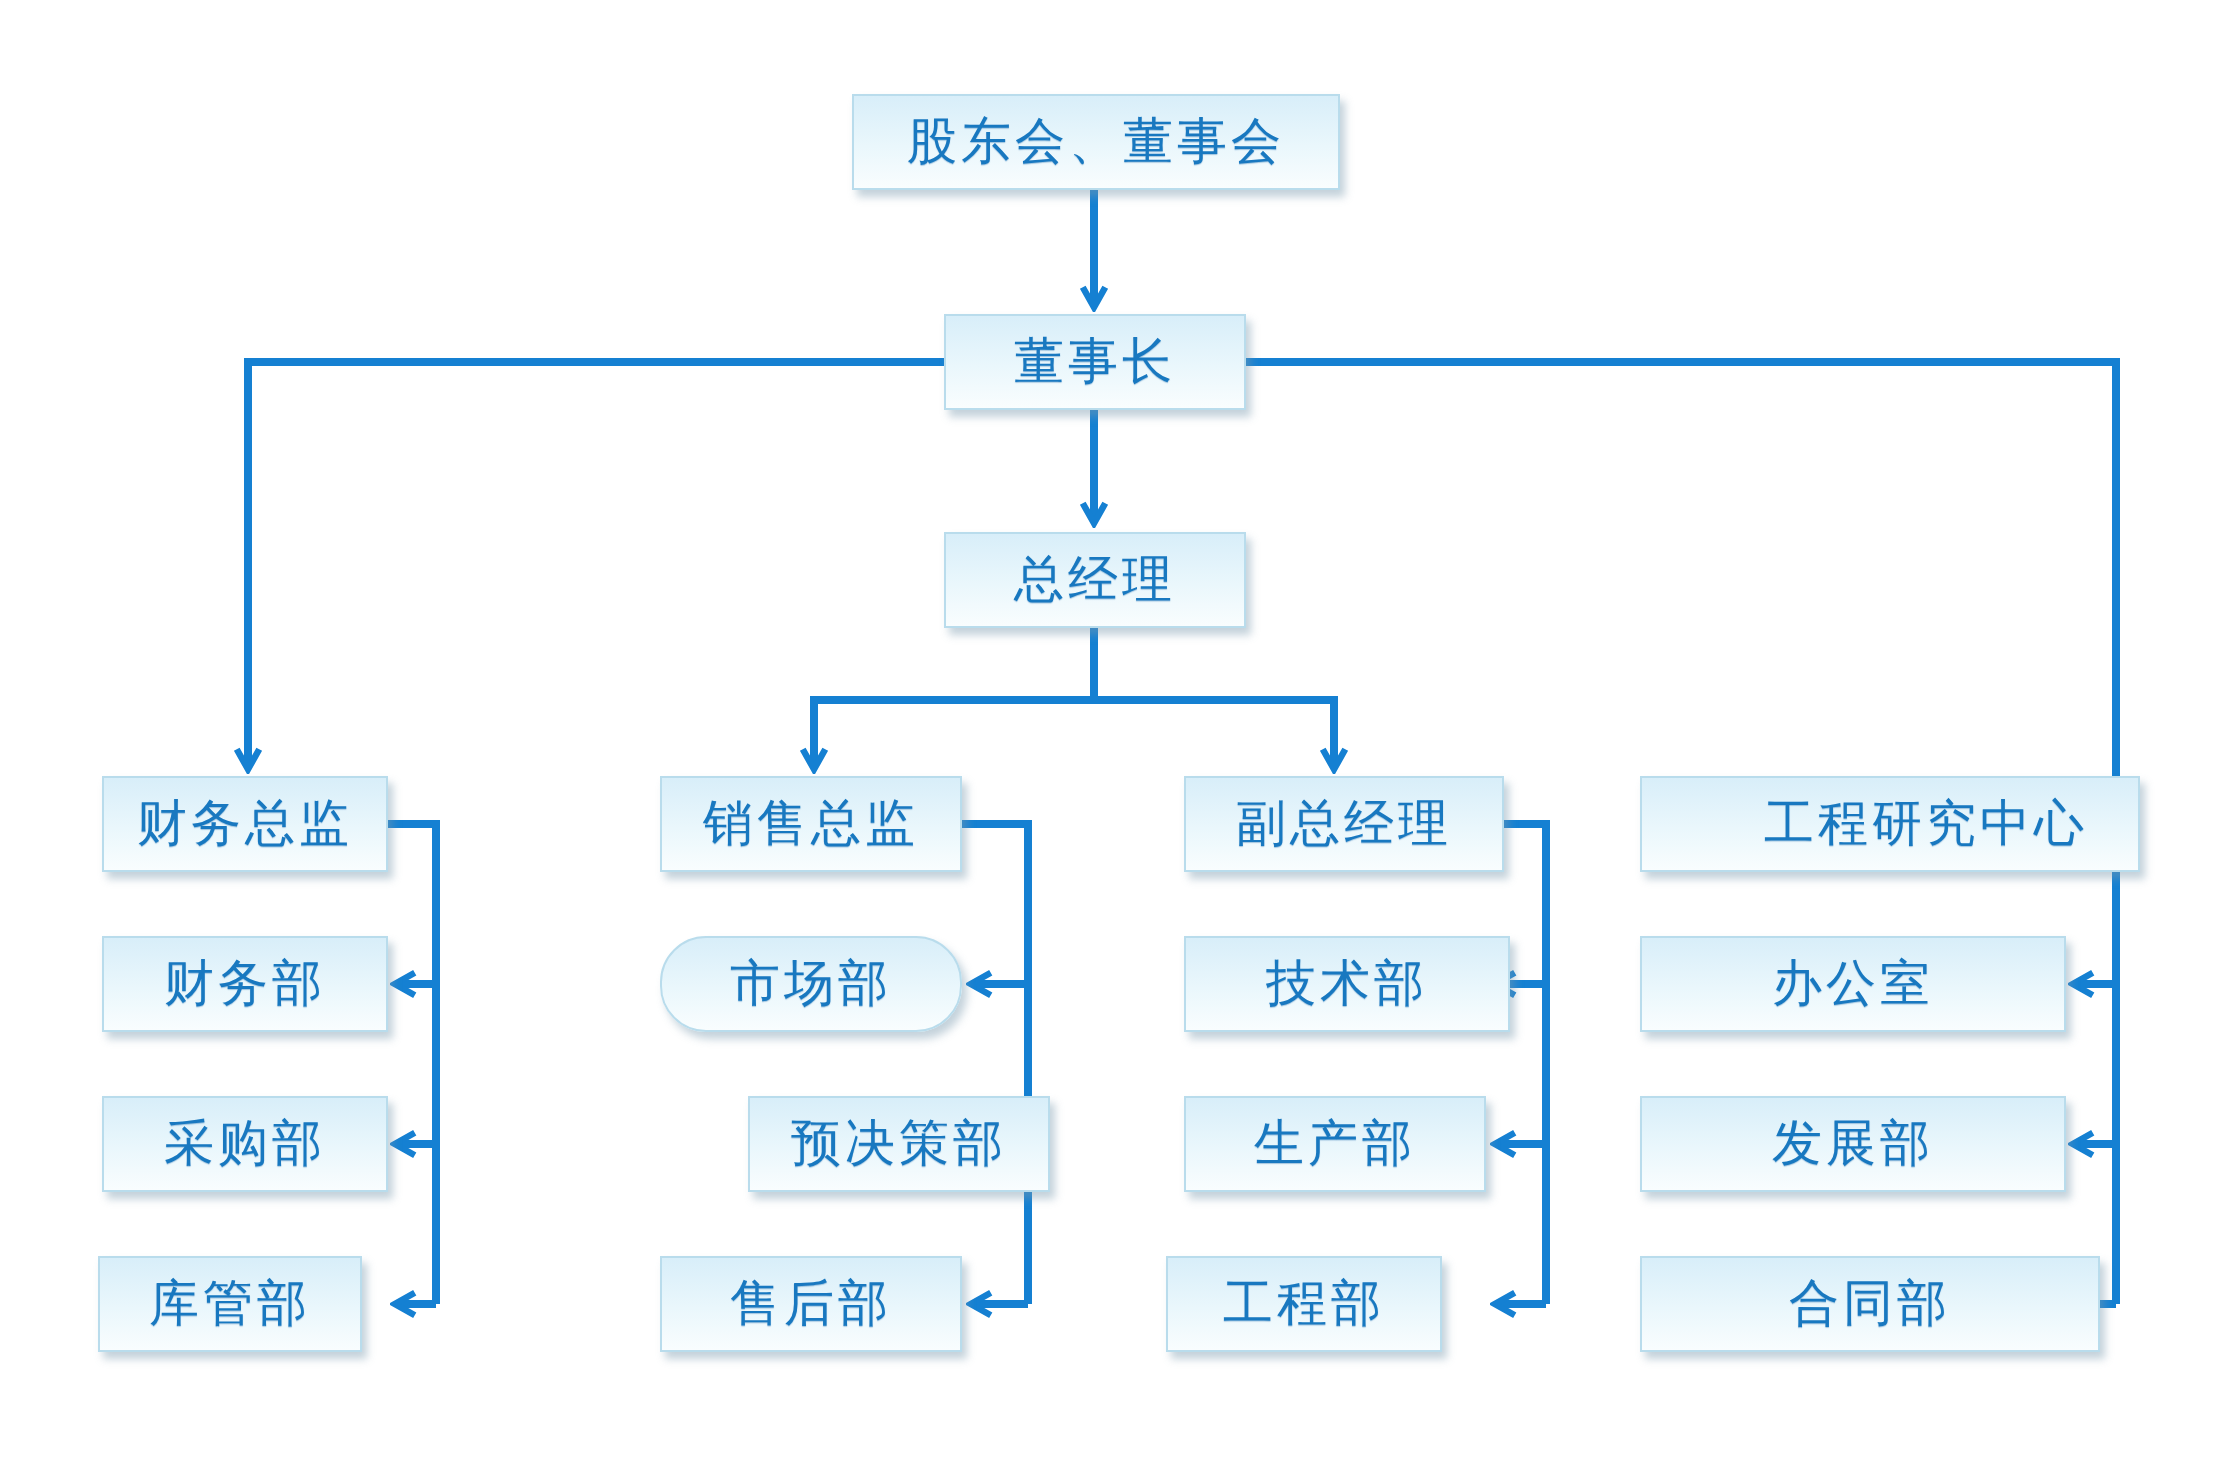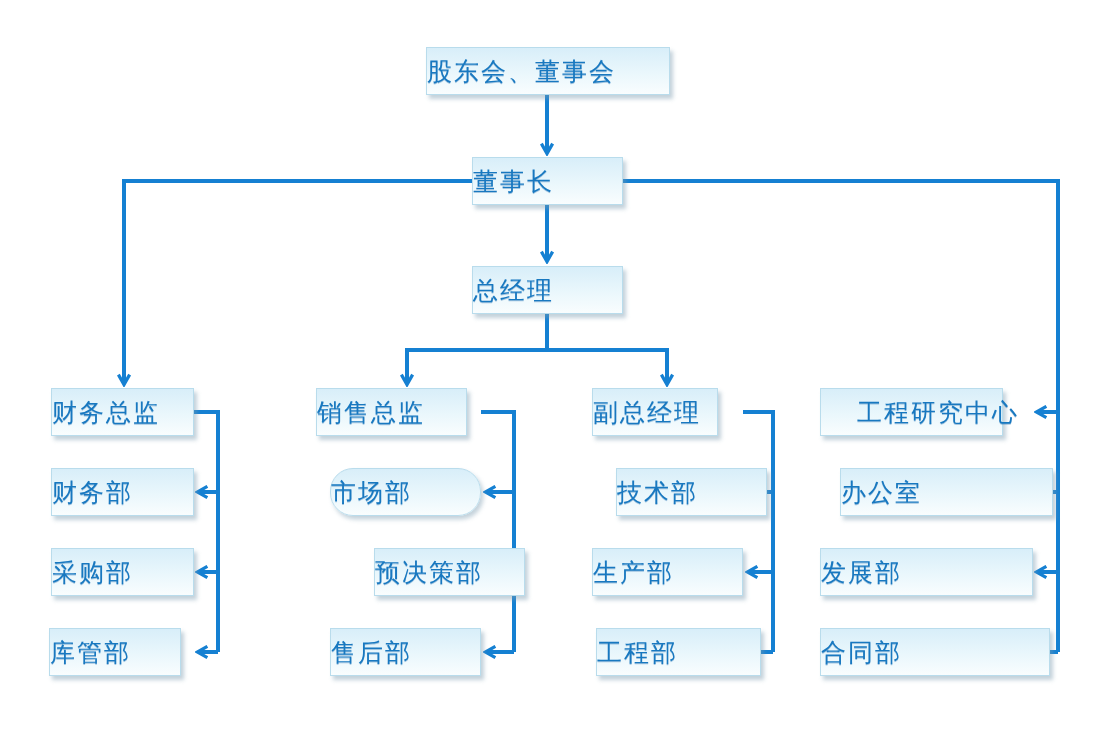--- a/index.html
+++ b/index.html
@@ -29,21 +29,21 @@
   svg.connectors line,
   svg.connectors polyline {
     stroke: var(--connector);
     stroke-width: 4;
     fill: none;
   }
   .node {
     position: absolute;
     display: flex;
     align-items: center;
-    justify-content: flex-start;
+    justify-content: center;
     background: linear-gradient(180deg, var(--box-top) 0%, var(--box-mid) 55%, var(--box-bottom) 100%);
     border: 1px solid var(--box-border);
     box-shadow: 2.5px 3.5px 4px rgba(125, 155, 175, 0.45);
   }
   .node span {
     color: var(--text);
     font-size: 25px;
     letter-spacing: 2px;
     line-height: 1;
     white-space: nowrap;
@@ -112,50 +112,50 @@
   <div class="node" style="left:51px; top:468px; width:143px; height:48px;">
     <span>财务部</span>
   </div>
   <div class="node" style="left:51px; top:548px; width:143px; height:48px;">
     <span>采购部</span>
   </div>
   <div class="node" style="left:49px; top:628px; width:132px; height:48px;">
     <span>库管部</span>
   </div>
 
-  <div class="node" style="left:316px; top:388px; width:151px; height:48px;">
+  <div class="node" style="left:330px; top:388px; width:151px; height:48px;">
     <span>销售总监</span>
   </div>
   <div class="node" style="left:330px; top:468px; width:151px; height:48px;border-radius:23px;">
     <span>市场部</span>
   </div>
   <div class="node" style="left:330px; top:548px; width:151px; height:48px;margin-left:44px;">
     <span>预决策部</span>
   </div>
   <div class="node" style="left:330px; top:628px; width:151px; height:48px;">
     <span>售后部</span>
   </div>
 
-  <div class="node" style="left:592px; top:388px; width:126px; height:48px;">
+  <div class="node" style="left:592px; top:388px; width:160px; height:48px;">
     <span>副总经理</span>
   </div>
-  <div class="node" style="left:592px; top:468px; width:151px; height:48px;margin-left:24px;">
+  <div class="node" style="left:592px; top:468px; width:163px; height:48px;">
     <span>技术部</span>
   </div>
   <div class="node" style="left:592px; top:548px; width:151px; height:48px;">
     <span>生产部</span>
   </div>
-  <div class="node" style="left:596px; top:628px; width:165px; height:48px;font-family:Liberation Serif, serif;">
+  <div class="node" style="left:583px; top:628px; width:138px; height:48px;font-family:Liberation Serif, serif;">
     <span>工程部</span>
   </div>
 
-  <div class="node" style="left:820px; top:388px; width:183px; height:48px;padding-left:36px;">
+  <div class="node" style="left:820px; top:388px; width:250px; height:48px;padding-left:36px;">
     <span>工程研究中心</span>
   </div>
-  <div class="node" style="left:840px; top:468px; width:213px; height:48px;">
+  <div class="node" style="left:820px; top:468px; width:213px; height:48px;">
     <span>办公室</span>
   </div>
   <div class="node" style="left:820px; top:548px; width:213px; height:48px;">
     <span>发展部</span>
   </div>
   <div class="node" style="left:820px; top:628px; width:230px; height:48px;">
     <span>合同部</span>
   </div>
 
 </div>

